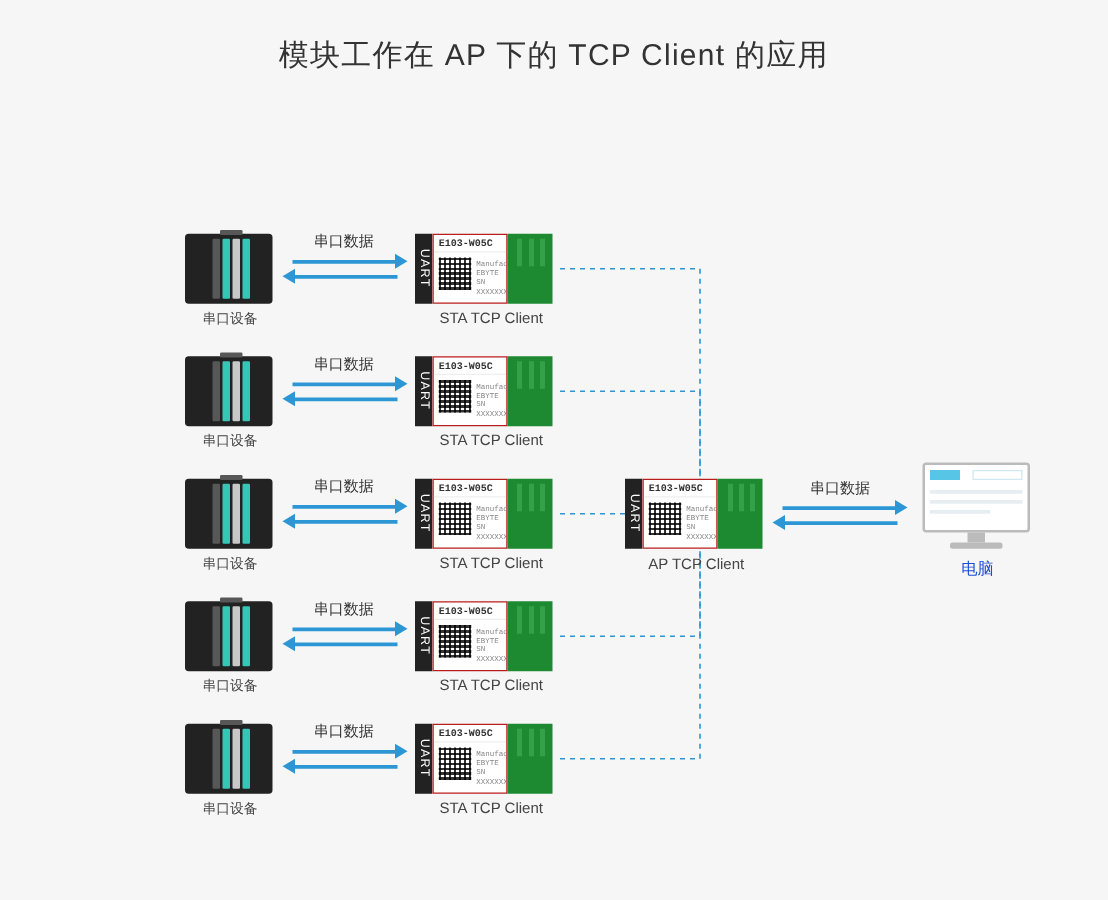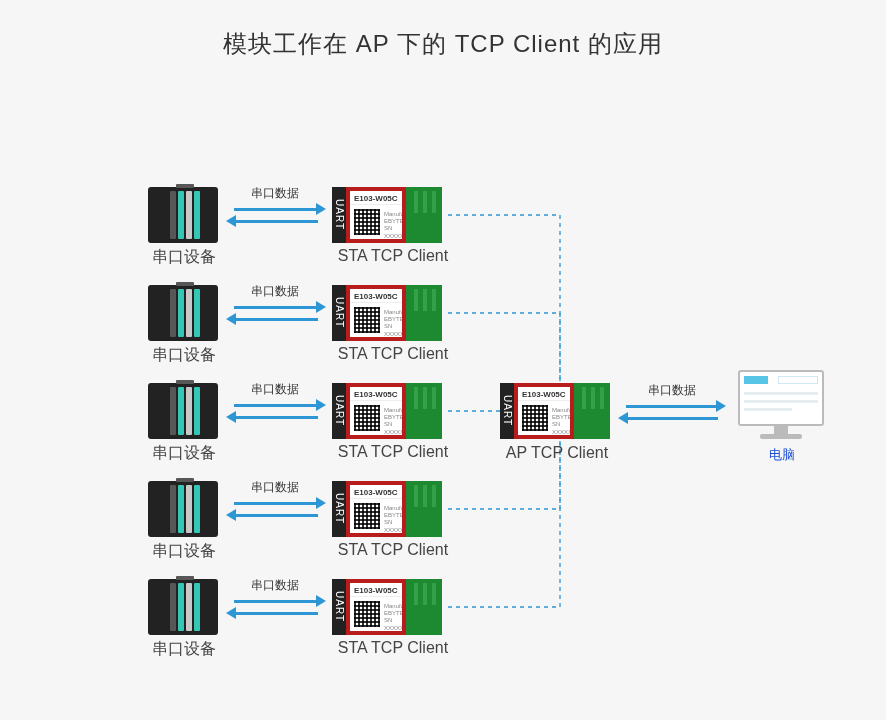--- a/index.html
+++ b/index.html
@@ -11,38 +11,38 @@
 
   
   .serial-dev { position: absolute; width: 70px; height: 56px; }
   .serial-dev .body { position: absolute; left: 0; top: 0; width: 70px; height: 56px; background: #222; border-radius: 3px; }
   .serial-dev .strip { position: absolute; top: 4px; bottom: 4px; width: 6px; border-radius: 1px; }
   .serial-dev .s1 { left: 22px; background: #575757; }
   .serial-dev .s2 { left: 30px; background: #36c6b6; }
   .serial-dev .s3 { left: 38px; background: #c8c8c8; }
   .serial-dev .s4 { left: 46px; background: #36c6b6; }
   .serial-dev .top { position: absolute; top: -3px; left: 28px; width: 18px; height: 4px; background: #575757; border-radius: 1px; }
-  .serial-label { position: absolute; font-size: 16px; color: #444; width: 80px; text-align: center; }
+  .serial-label { position: absolute; font-size: 11px; color: #444; width: 80px; text-align: center; }
 
   
   .module { position: absolute; width: 110px; height: 56px; }
   .module .uart { position: absolute; left: 0; top: 0; width: 14px; height: 56px; background: #222; color: #fff; font-size: 10px; writing-mode: vertical-rl; text-orientation: mixed; text-align: center; letter-spacing: 1px; display: flex; align-items: center; justify-content: center; }
-  .module .pcb { position: absolute; left: 14px; top: 0; width: 60px; height: 56px; background: #fff; border: 4px solid #b91c1c; overflow: hidden; }
+  .module .pcb { position: absolute; left: 14px; top: 0; width: 60px; height: 56px; background: #fff; border: 1px solid #b91c1c; overflow: hidden; font-family: Liberation Mono, monospace; }
   .module .pcb .model { font-size: 8px; font-weight: 600; color: #333; padding: 3px 4px 1px; border-bottom: 1px solid #eee; }
   .module .pcb .qr { position: absolute; left: 4px; top: 18px; width: 26px; height: 26px;
     background:
       repeating-linear-gradient(0deg,#333 0 2px, transparent 2px 4px),
       repeating-linear-gradient(90deg,#333 0 2px, transparent 2px 4px);
     background-blend-mode: multiply;
   }
   .module .pcb .meta { position: absolute; left: 34px; top: 20px; font-size: 6px; color: #888; line-height: 1.2; }
   .module .ant { position: absolute; left: 74px; top: 0; width: 36px; height: 56px; background: #1d8a32; }
   .module .ant:before { content:""; position:absolute; left:3px; top:4px; width:30px; height:22px;
     background: repeating-linear-gradient(90deg, #1d8a32 0 5px, #34a148 5px 9px); border-radius:2px; }
-  .module-label { position: absolute; font-size: 16px; color: #444; width: 130px; text-align: center; }
+  .module-label { position: absolute; font-size: 12px; color: #444; width: 130px; text-align: center; }
 
   
   .bi-arrow { position: absolute; height: 24px; }
   .bi-arrow .line { position: absolute; left: 8px; right: 8px; background: #2c97d4; height: 3px; }
   .bi-arrow .t { top: 3px; }
   .bi-arrow .b { top: 15px; }
   .bi-arrow .ah { position: absolute; width: 0; height: 0; border-style: solid; }
   .bi-arrow .ah-tr { top: -2px; right: 0; border-width: 6px 0 6px 10px; border-color: transparent transparent transparent #2c97d4; }
   .bi-arrow .ah-bl { top: 10px; left: 0; border-width: 6px 10px 6px 0; border-color: transparent #2c97d4 transparent transparent; }
   .arrow-label { position: absolute; font-size: 12px; color: #333; width: 80px; text-align: center; }

